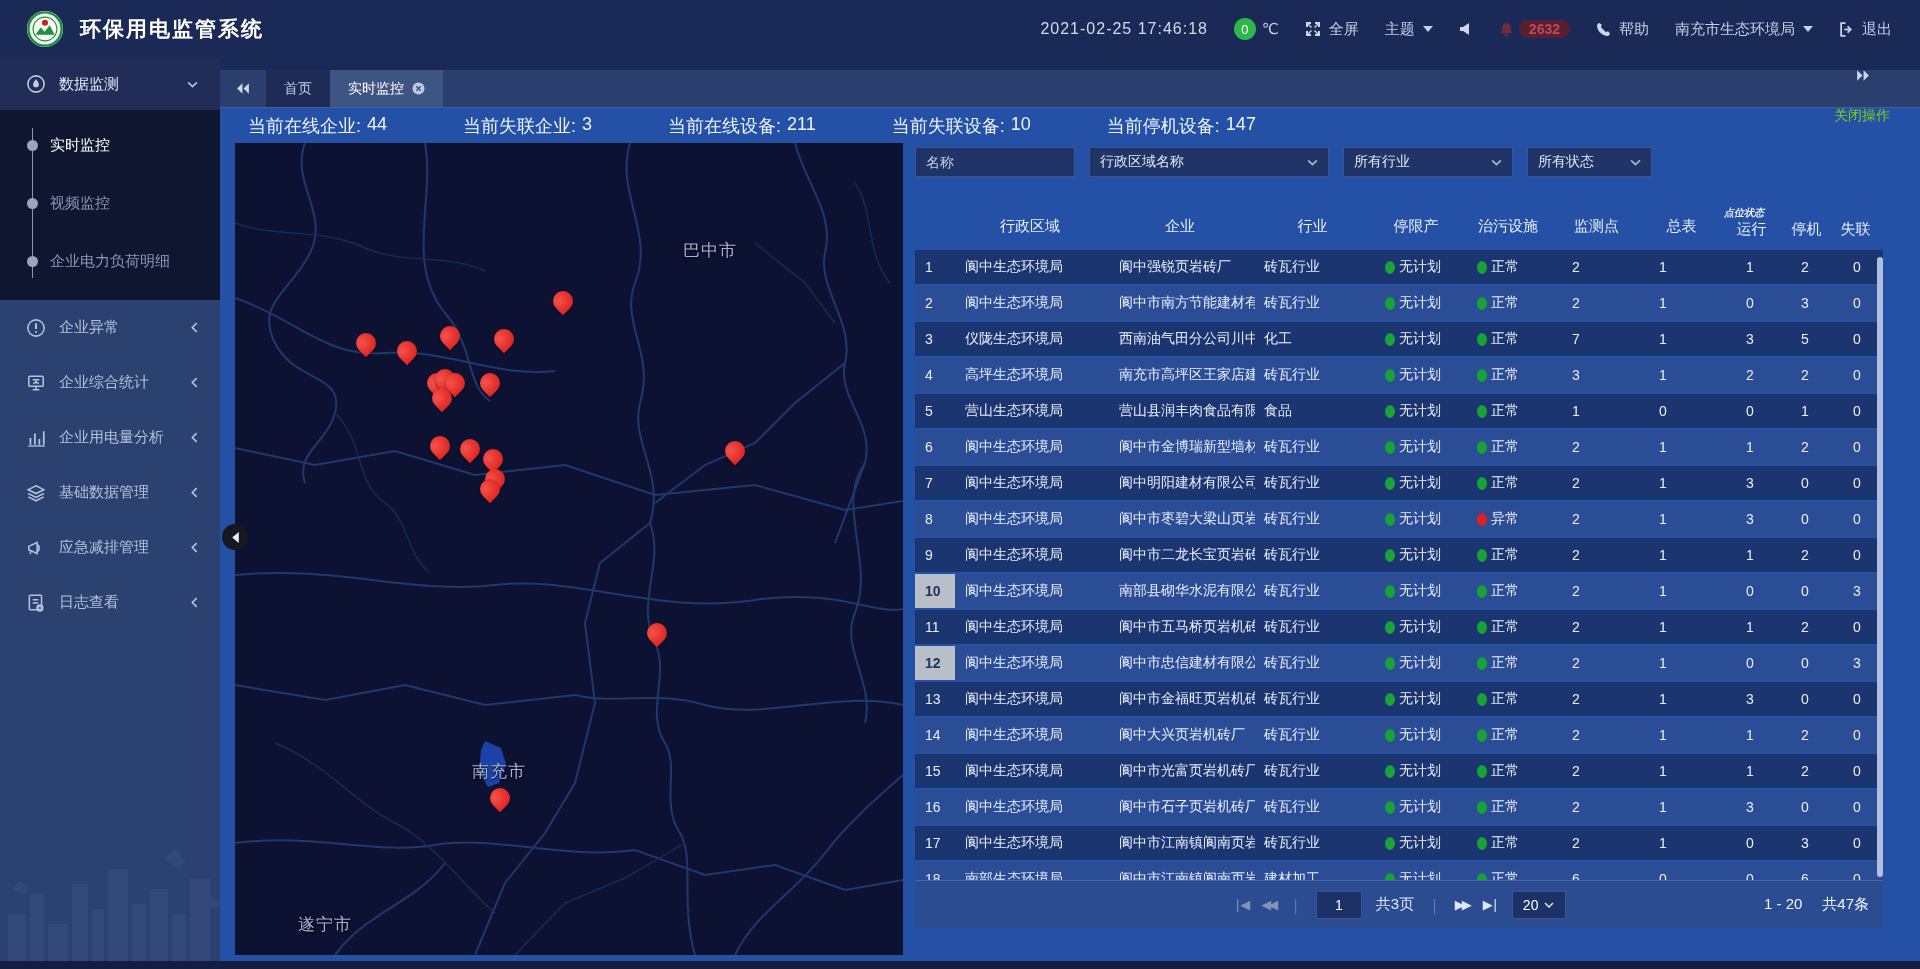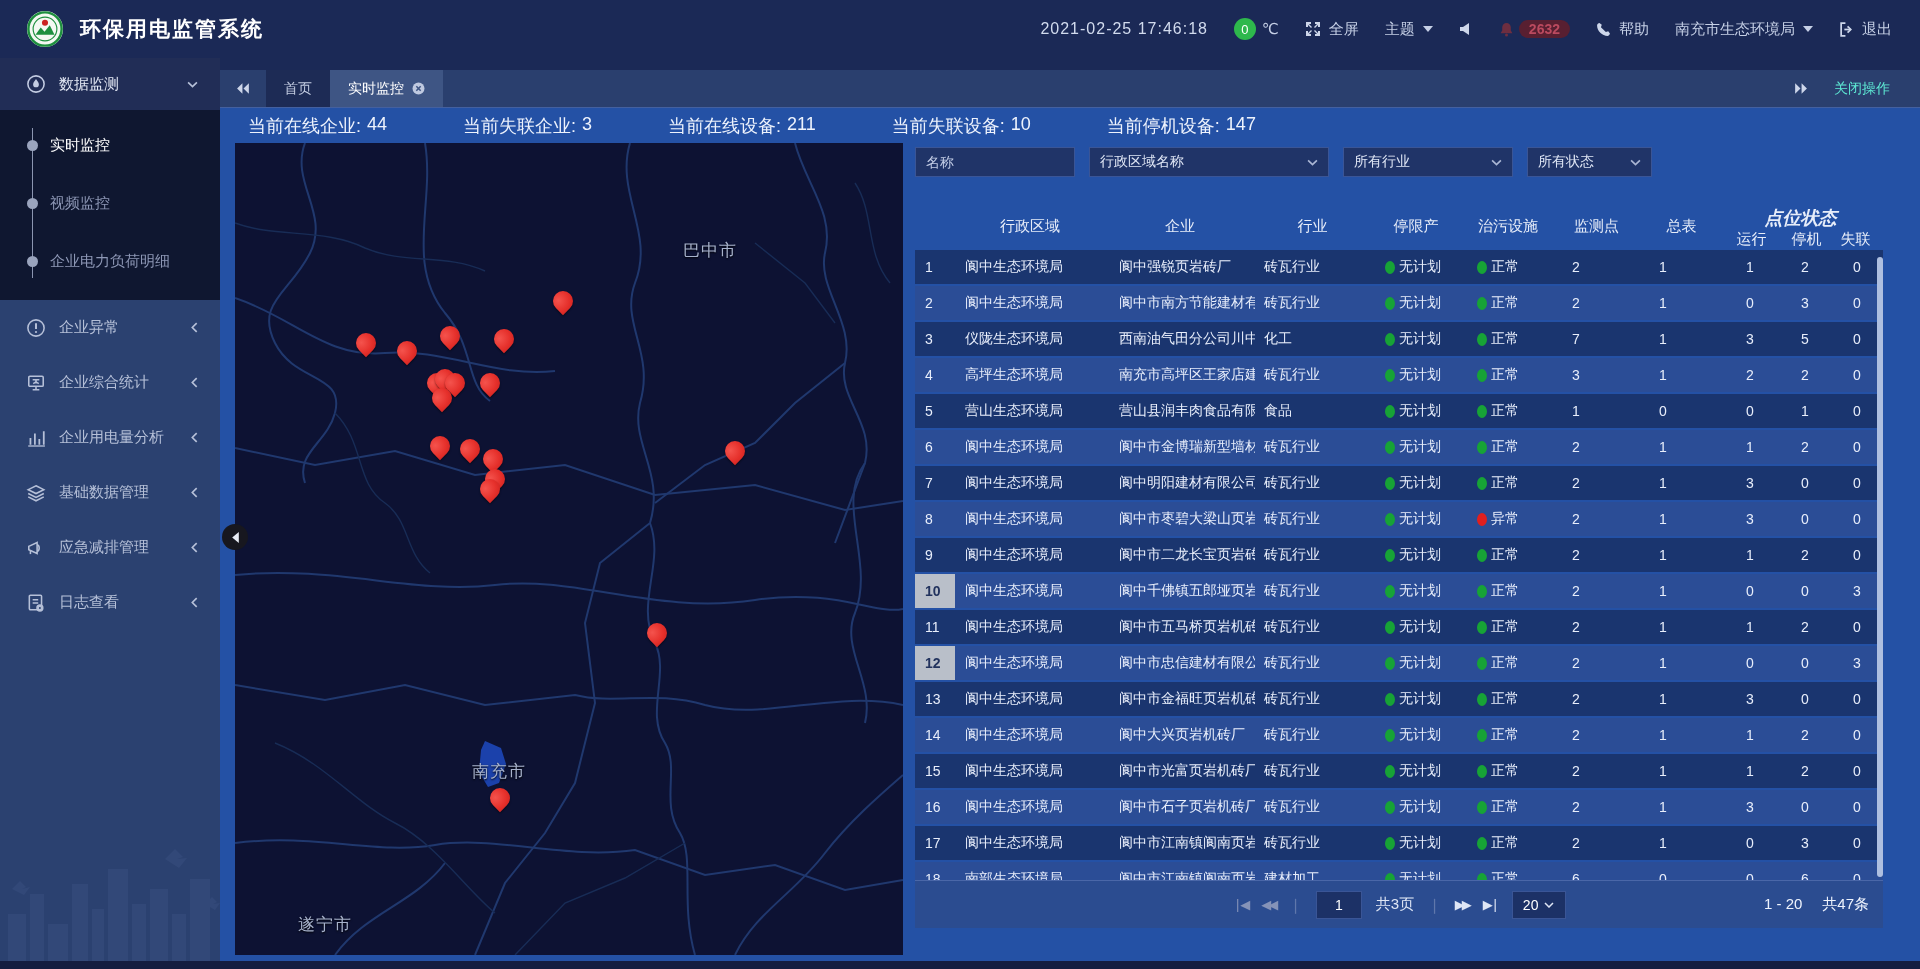--- a/index.html
+++ b/index.html
@@ -35,21 +35,21 @@
 
   
   .main { position:absolute; left:220px; top:58px; width:1700px; height:911px; }
   .main-darkstrip { height:12px; background:#1b2956; }
   .tabbar { height:38px; background:#2a3f6e; display:flex; align-items:stretch; border-bottom:1px solid #44609f; color:#cdd6ea; }
   .tab-nav { width:46px; display:flex; align-items:center; justify-content:center; cursor:pointer; }
   .tab { display:flex; align-items:center; padding:0 18px; font-size:14px; cursor:pointer; gap:8px; }
   .tab.inactive { background:#1d2b55; color:#c3cce2; }
   .tab.active { background:#3e5584; color:#ffffff; }
   .tab-close { font-size:14px; line-height:1; opacity:.9; }
-  .tabbar-right { margin-left:auto; display:flex; align-items:center; gap:26px; padding-right:30px; font-size:14px; color:#5eead4; }
+  .tabbar-right { margin-left:auto; display:flex; align-items:center; gap:26px; padding-right:30px; font-size:14px; color:#84cc16;flex-direction:column; }
 
   .statusbar { height:35px; background:#2451a5; display:flex; align-items:center; gap:76px; padding-left:28px; color:#eef3fd; font-size:18px; }
   .stat { display:flex; gap:6px; white-space:nowrap; }
 
   
   .map { position:absolute; left:15px; top:85px; width:668px; height:812px; background:#0d1233; overflow:visible; }
   .map-inner { position:absolute; inset:0; overflow:hidden;font-family:Liberation Mono, monospace; }
   .roads { position:absolute; left:0; top:0; }
   .map-label { position:absolute; color:#a7b2cc; font-size:17px; letter-spacing:1px; text-shadow:0 1px 2px #000; white-space:nowrap; }
   .pin { position:absolute; width:20px; height:20px; background:radial-gradient(circle at 35% 32%, #f4534d 0%, #e6312c 55%, #c91f1c 100%);
@@ -62,21 +62,21 @@
   .f-input { width:160px; height:30px; background:#203468; border:1px solid #3a5596; color:#dfe6f5; font-size:14px; padding:0 10px; outline:none; }
   .f-input::placeholder { color:#c3cde6; }
   .f-select { height:30px; background:#203468; border:1px solid #3a5596; color:#dfe6f5; font-size:14px; display:flex; align-items:center; padding:0 10px; cursor:pointer; }
   .f-select .sel-chev { margin-left:auto; color:#aab6d4; font-size:12px; padding-left:12px; }
   .w-region { width:240px; } .w-industry { width:170px; } .w-status { width:125px; }
 
   .grid-cols { display:grid; grid-template-columns:40px 150px 150px 115px 92px 92px 85px 85px 153px; }
   .thead { margin-top:25px; height:48px; color:#e7edf9; font-size:15px; align-items:center; }
   .th { text-align:center; }
   .th-group { position:relative; height:48px; }
-  .group-label { text-align:center; font-style:italic; font-weight:bold; padding-top:4px; font-size:18px; }
+  .group-label { font-style:italic; font-weight:bold; padding-top:4px; font-size:10px; }
   .group-cols { display:grid; grid-template-columns:55px 55px 43px; text-align:center; font-size:15px; }
 
   .tbody { height:630px; overflow:hidden; }
   .trow { display:grid; grid-template-columns:40px 150px 150px 115px 92px 92px 85px 85px 55px 55px 43px;
           height:36px; align-items:center; color:#e8eefb; font-size:14px; border-bottom:2px solid #2451a5; cursor:pointer; }
   .trow:nth-child(odd) { background:#1a356f; }
   .trow:nth-child(even){ background:#2b4d96; }
   .c-num { padding-left:10px; height:100%; display:flex; align-items:center; }
   .c-num.hl { background:#b9bfc9; color:#22335e; font-weight:bold; }
   .c-region { padding-left:10px; white-space:nowrap; overflow:hidden; }
@@ -659,21 +659,21 @@
     <span class="c-n1">2</span>
     <span class="c-n2">1</span>
     <span class="c-n3">1</span>
     <span class="c-n4">2</span>
     <span class="c-n5">0</span>
   </div>
 
   <div class="trow">
     <span class="c-num hl">10</span>
     <span class="c-region">阆中生态环境局</span>
-    <span class="c-company">阆中千佛镇五郎垭页岩</span>
+    <span class="c-company">南部县砌华水泥有限公</span>
     <span class="c-industry">砖瓦行业</span>
     <span class="c-dotcell">
       <span class="dot10 dot-green"></span>
       <span>无计划</span>
     </span>
     <span class="c-dotcell">
       <span class="dot10 dot-green dot-facility"></span>
       <span>正常</span>
     </span>
     <span class="c-n1">2</span>

